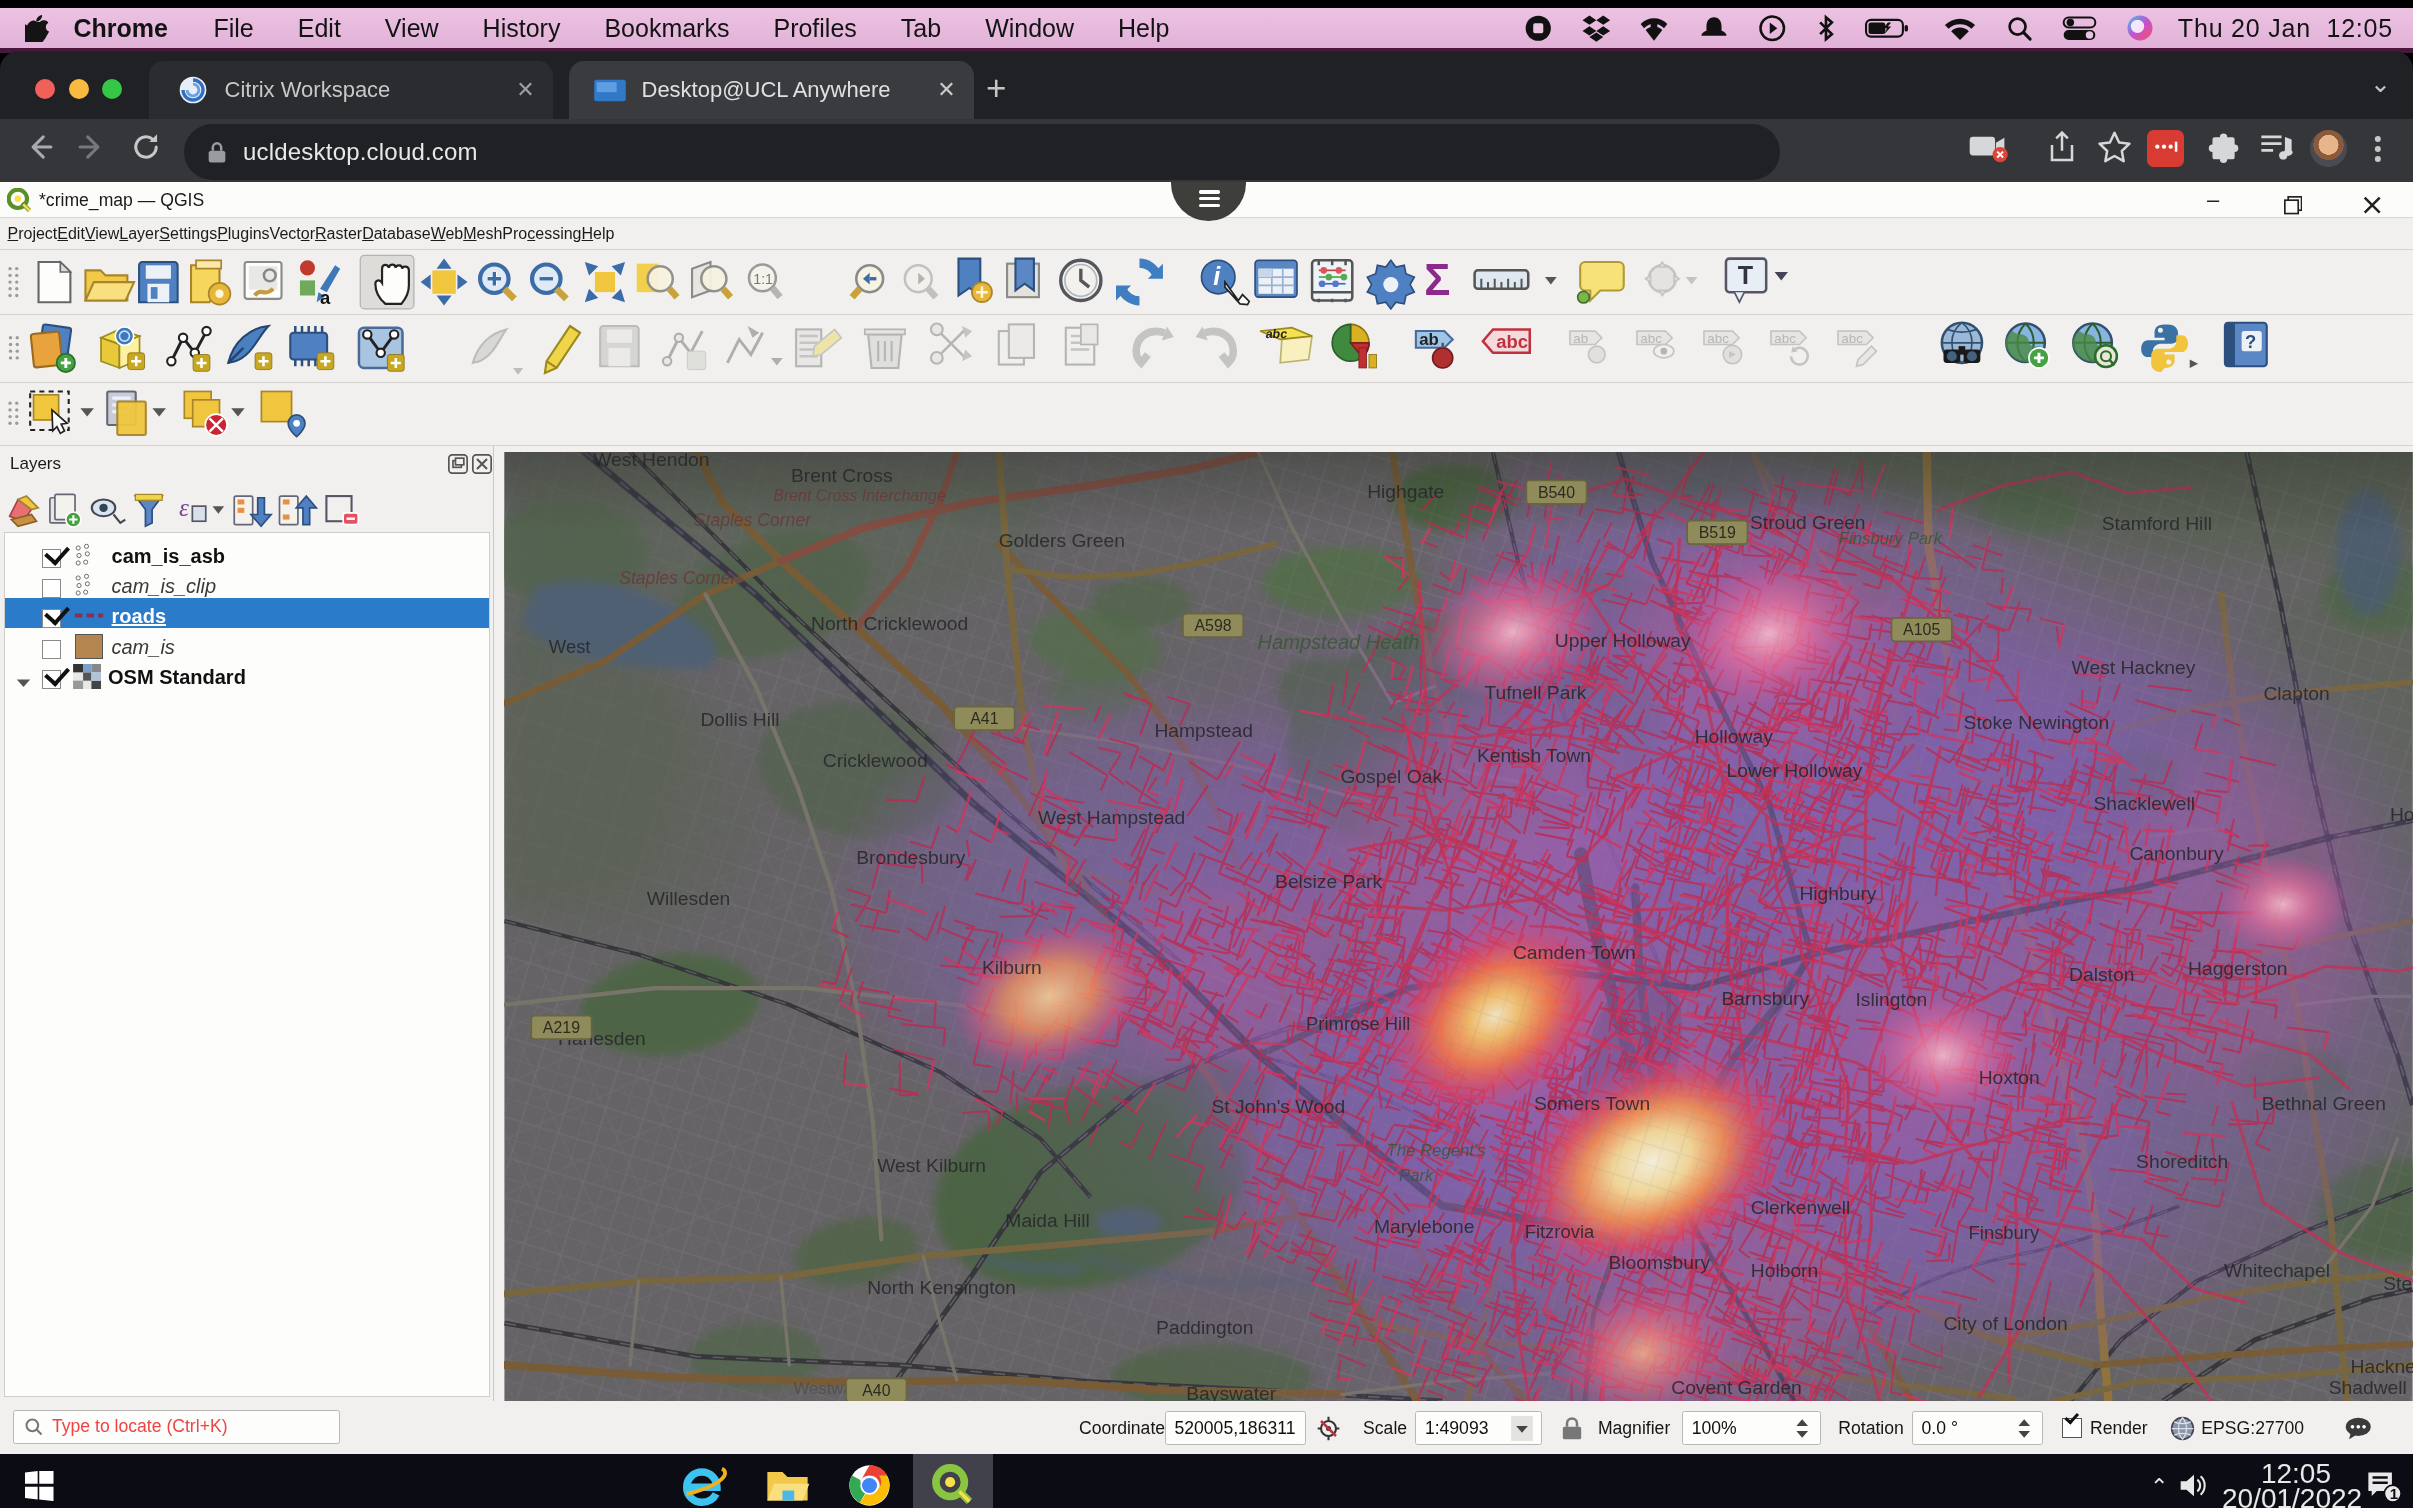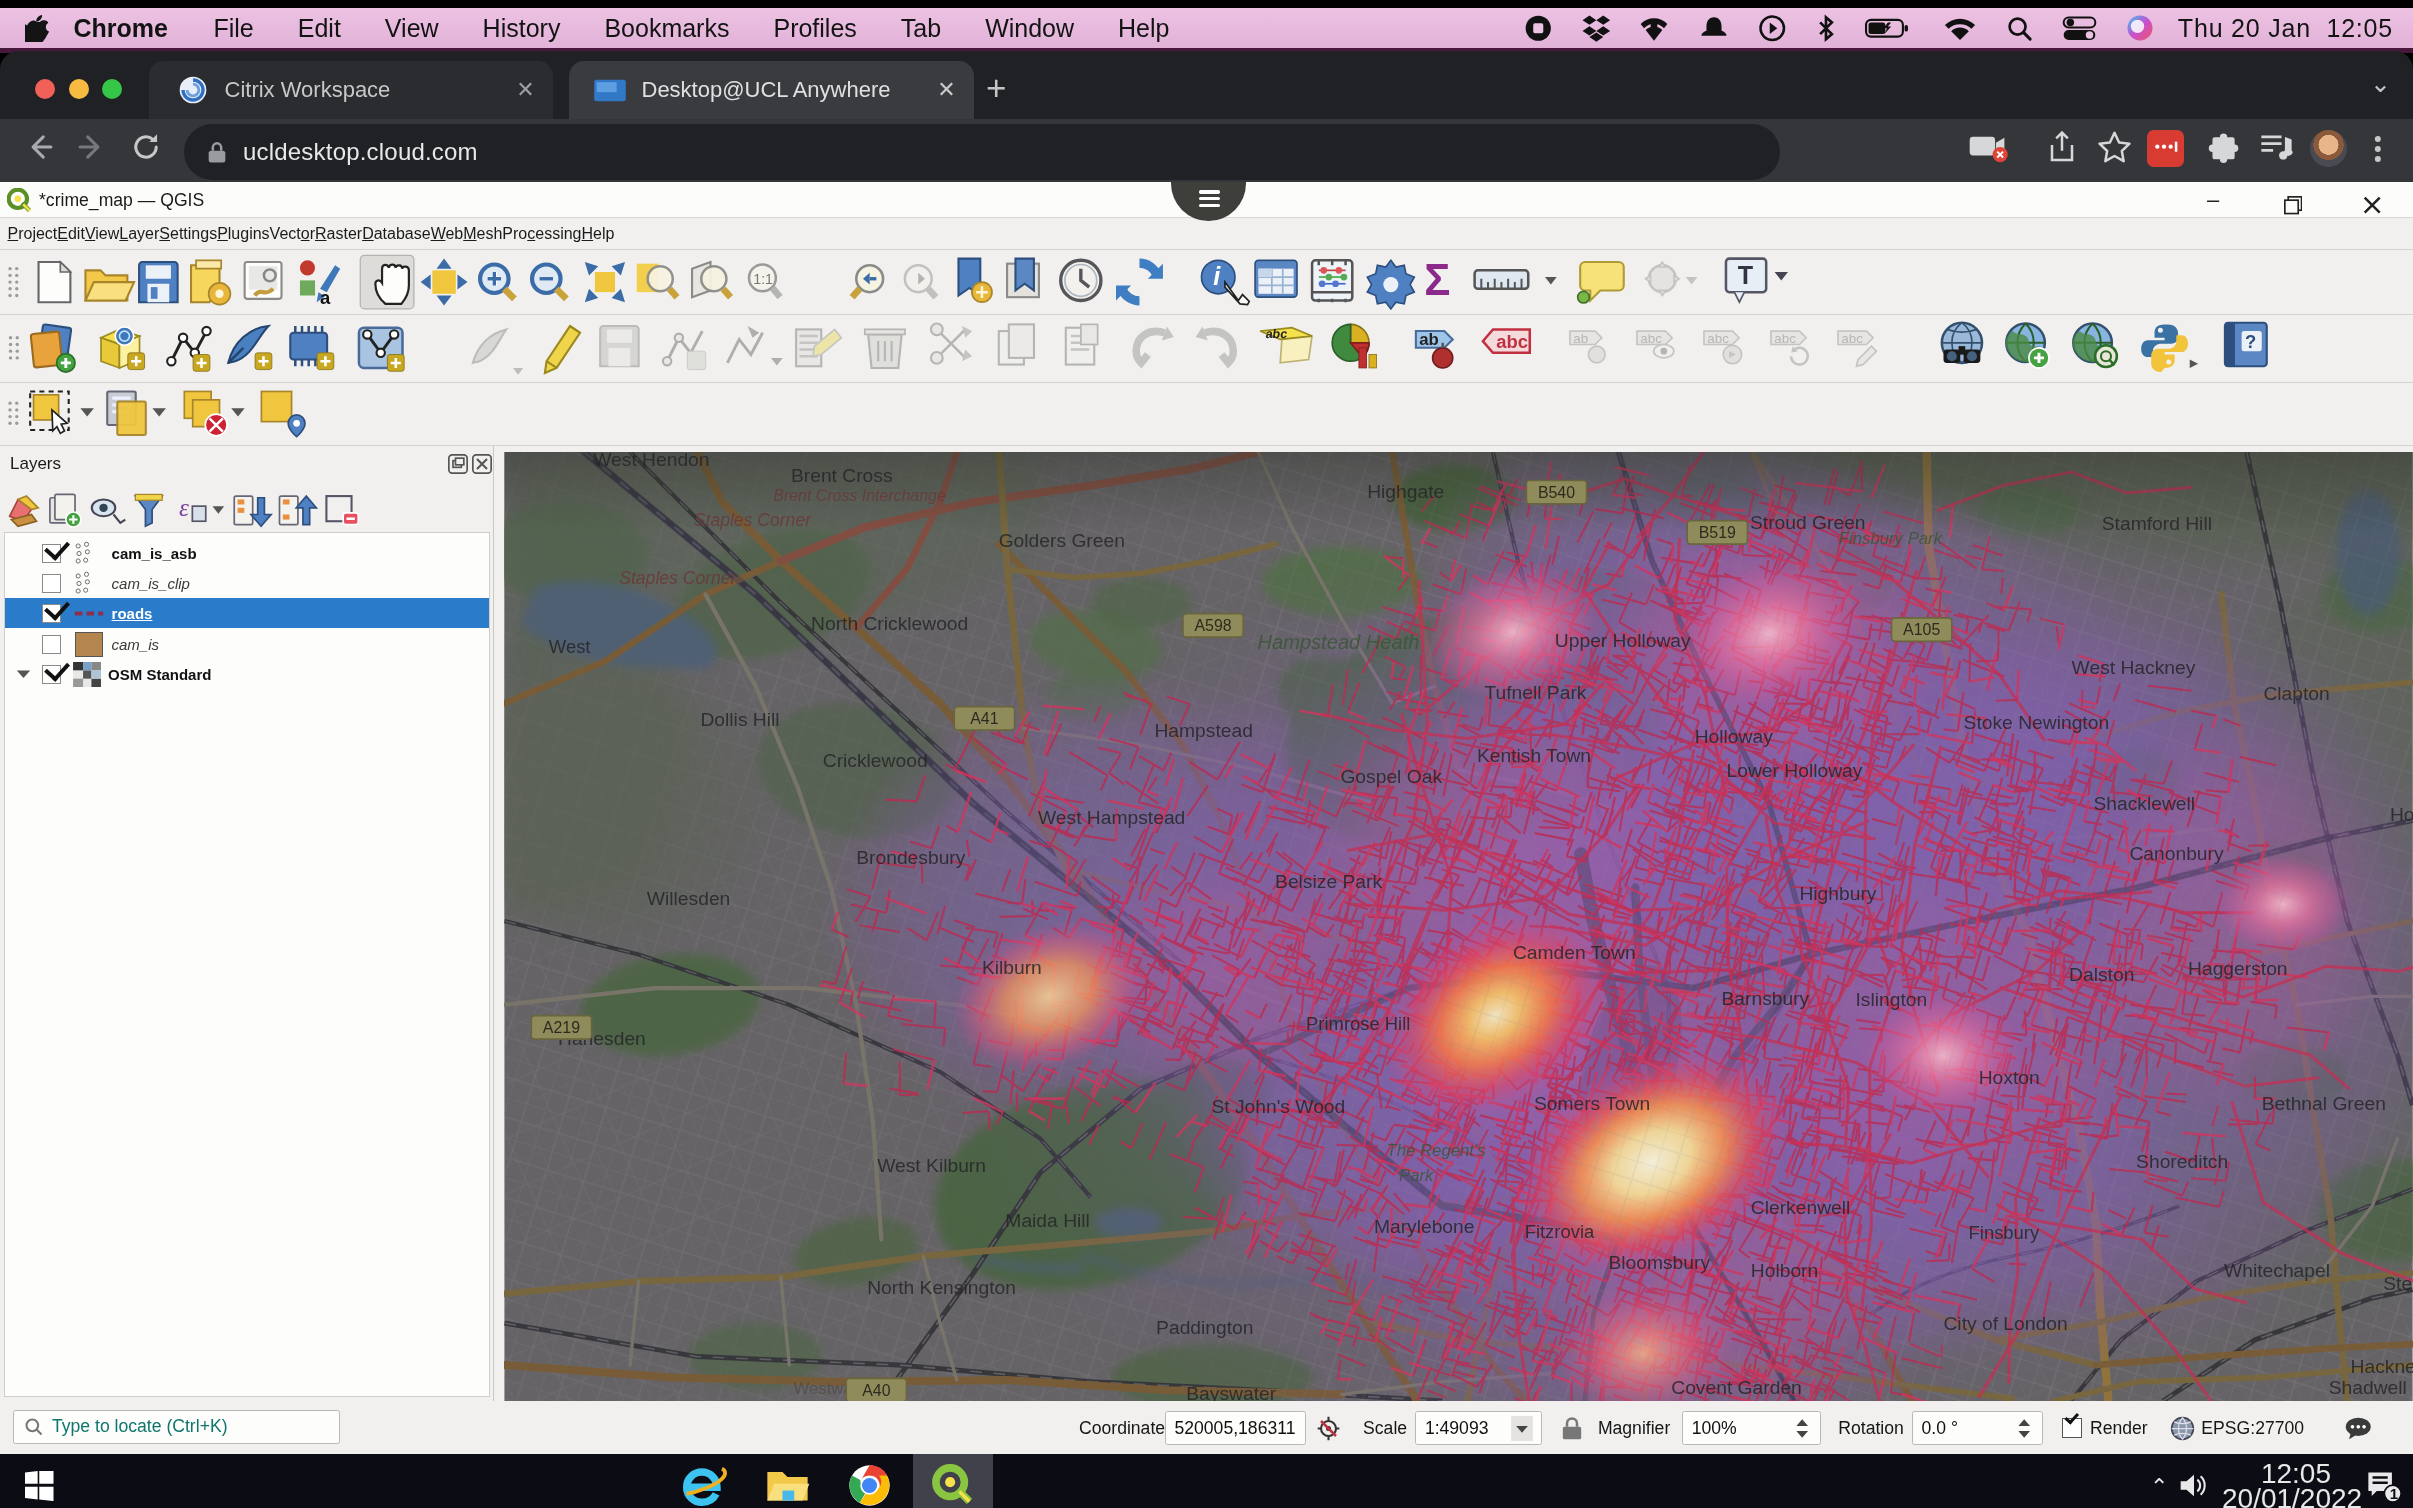--- a/index.html
+++ b/index.html
@@ -38,27 +38,27 @@
 #qmenu span{margin:0 0}
 #qmenu span u{text-decoration-thickness:0.8px}
 .tbrow{left:0;width:2413px;background:#f1f0ee;border-bottom:0.8px solid #d5d4d1}
 #tb1{top:242px;height:65px}
 #tb2{top:308px;height:67px}
 #tb3{top:375px;height:63px}
 
 #lpanel{left:0;top:438px;width:494px;height:955px;background:#f1f0ee;border-right:0.8px solid #c9c8c5}
 #ltitle{position:absolute;left:10px;top:7.5px;font-size:17px;color:#1b1b1b}
 #llist{position:absolute;left:4.2px;top:86px;width:486px;height:865px;background:#fdfdfc;border:0.8px solid #cfcecb}
-.lrow{position:absolute;left:0;width:484px;height:30px;display:flex;align-items:center;font-size:15px;color:#111}
+.lrow{position:absolute;left:0;width:484px;height:30px;display:flex;align-items:flex-end;font-size:20px;color:#111}
 .cb{width:19px;height:19px;background:#fff;border:1.7px solid #8a8a88;margin-left:37px;position:relative;flex:none}
 .cb.c:before{content:"";position:absolute;left:2.5px;top:-5px;width:18.4px;height:11px;border:solid #111;border-width:0 0 4.2px 4.2px;transform:rotate(-48deg)}
 .lsel{background:#2a7cca;color:#fff}
 
 #qstatus{left:0;top:1394px;width:2413px;height:52px;background:#f1f0ee;display:flex;align-items:center;font-size:17.6px;color:#161616}
-#locate{position:absolute;left:12.6px;top:7.5px;width:327px;height:34px;background:#fdfdfc;border:0.8px solid #b9b8b5;border-radius:2.5px;color:#0f766e;font-size:17.6px;display:flex;align-items:center}
+#locate{position:absolute;left:12.6px;top:7.5px;width:327px;height:34px;background:#fdfdfc;border:0.8px solid #b9b8b5;border-radius:2.5px;color:#ef4444;font-size:17.6px;display:flex;align-items:center}
 .sfield{height:34px;background:#fdfdfc;border:0.8px solid #b9b8b5;border-radius:2.5px;display:flex;align-items:center;padding:0 8.4px;color:#111}
 .slabel{color:#161616}
 
 #taskbar{left:0;top:1446px;width:2413px;height:63px;background:#0c0d14;display:flex;align-items:center}
 #tsearch{position:absolute;left:85px;top:2.5px;width:574px;height:58px;background:#f4f4f4;display:flex;align-items:center;color:#3c3c3c;font-size:24px;border:0.8px solid #7a7a7a}
 .tbic{position:absolute;top:8.4px;width:47px;height:47px}
 
 #grab{left:1171px;top:174px;width:75px;height:39px;border-radius:0 0 39px 39px;background:#3e3e3a;overflow:hidden}
 #grab i{position:absolute;left:28px;width:21px;height:3.4px;background:#fff;border-radius:1.7px}
 </style></head><body>

